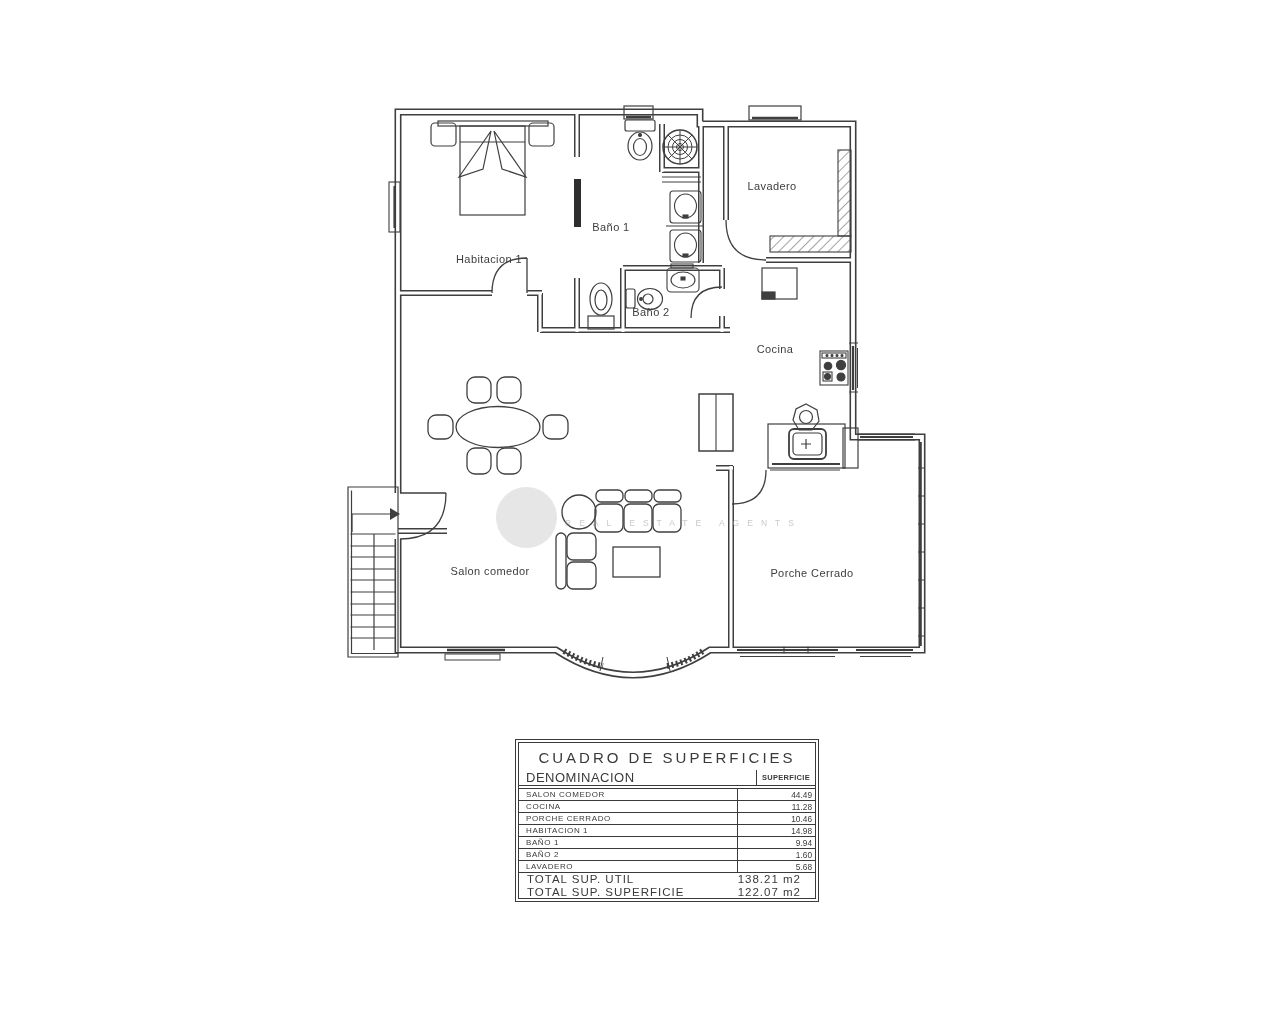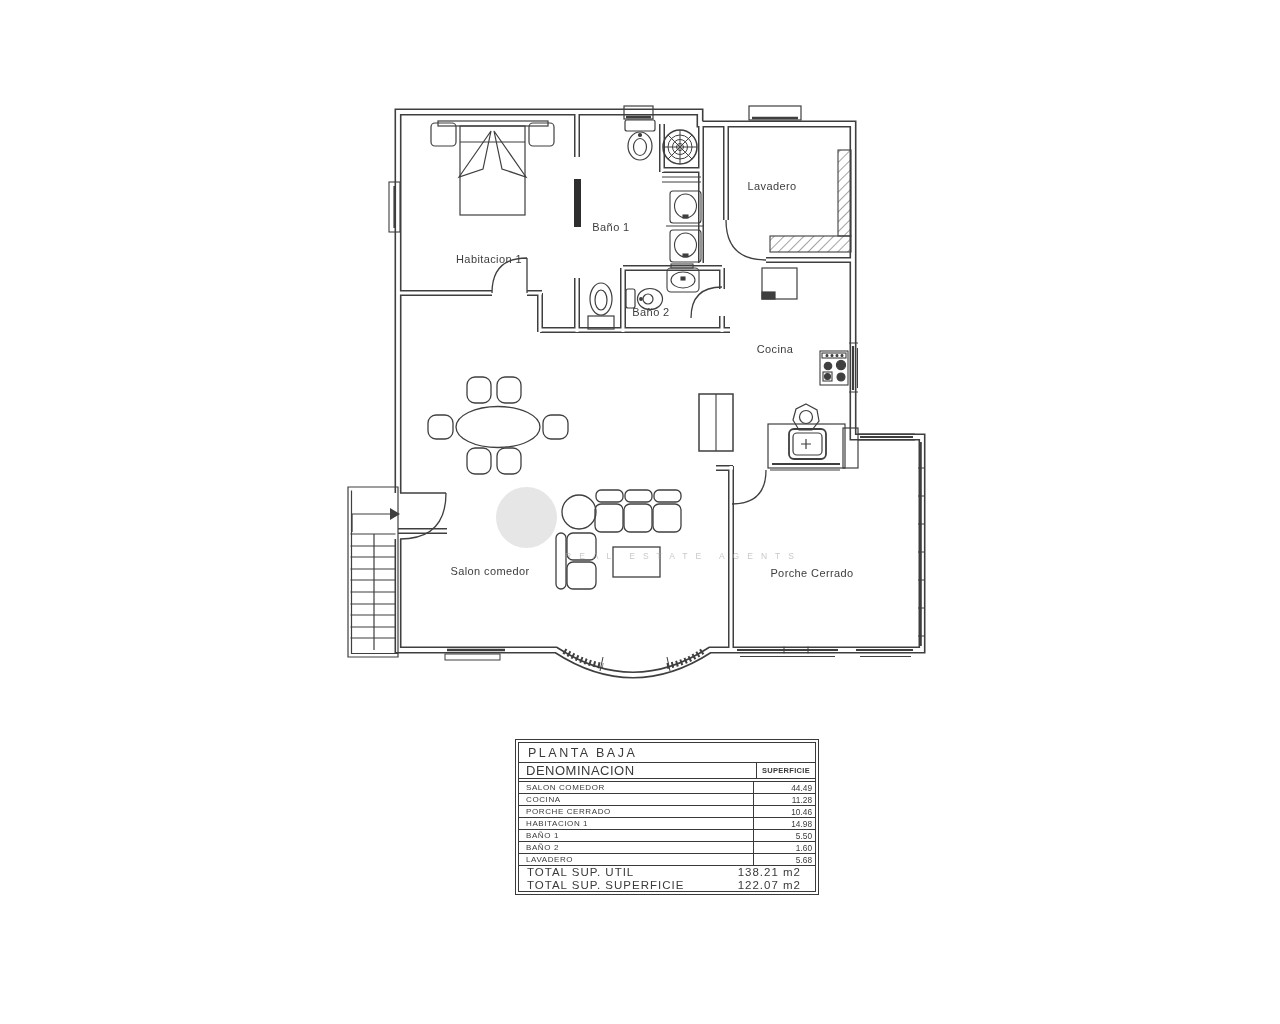--- a/index.html
+++ b/index.html
@@ -7,38 +7,38 @@
          font-family:"Liberation Sans", sans-serif;}
   svg{position:absolute;left:0;top:0;}
   .room-label{position:absolute;transform:translate(-50%,-50%);font-size:11px;color:#3d3d3d;
               white-space:nowrap;letter-spacing:.4px;}
   
   .wm-circle{position:absolute;left:496px;top:487px;width:61px;height:61px;border-radius:50%;
              background:rgba(195,195,195,.42);}
   .wm-text{position:absolute;left:497px;top:498px;font-size:26px;font-weight:700;
            color:rgba(168,168,168,.45);text-shadow:1px 1px 0 rgba(255,255,255,.8);
            letter-spacing:1px;white-space:nowrap;}
-  .wm-tag{position:absolute;left:565px;top:551px;font-size:8.5px;letter-spacing:8px;
+  .wm-tag{position:absolute;left:565px;top:518px;font-size:8.5px;letter-spacing:8px;
           color:rgba(165,165,165,.6);white-space:nowrap;}
   
   .surf{position:absolute;left:515px;top:739px;width:302px;border:1.5px solid #3a3a3a;
         color:#3a3a3a;background:#fff;}
   .surf-inner{margin:2px;border:1px solid #3a3a3a;}
   .surf-title{height:27px;line-height:29px;text-align:center;font-size:15px;letter-spacing:3px;}
   .surf-sub{height:19px;line-height:20px;padding-left:9px;font-size:12.5px;letter-spacing:2.5px;
             border-bottom:1px solid #3a3a3a;}
   .surf-head{display:flex;height:15px;}
   .surf-head .hname{flex:1;padding-left:7px;font-size:13px;letter-spacing:.5px;display:flex;align-items:center;}
   .surf-head .hval{width:58px;border-left:1px solid #3a3a3a;font-size:7.5px;display:flex;
                    align-items:center;justify-content:center;letter-spacing:.3px;font-weight:bold;}
   .dbl{height:2px;border-top:1px solid #3a3a3a;border-bottom:1px solid #3a3a3a;}
   .trow{display:flex;height:11px;border-bottom:1px solid #3a3a3a;}
   .tname{flex:1;padding-left:7px;font-size:8px;letter-spacing:.6px;display:flex;align-items:center;}
   .tval{width:58px;border-left:1px solid #3a3a3a;font-size:8.3px;display:flex;align-items:center;
-        justify-content:flex-end;padding-right:3px;}
+        justify-content:flex-end;padding-right:3px;padding-left:16px;}
   .totrow{display:flex;height:12.5px;align-items:center;font-size:11.5px;letter-spacing:1px;
           justify-content:space-between;padding:0 14px 0 8px;}
   .totrow:first-of-type{margin-top:1px;}
 </style>
 </head>
 <body>
 
 <div id="stage">
 
   <svg width="1280" height="1024" viewBox="0 0 1280 1024">
@@ -262,21 +262,21 @@
   <div class="room-label" style="left:772px;top:186px">Lavadero</div>
   <div class="room-label" style="left:775px;top:349px">Cocina</div>
   <div class="room-label" style="left:490px;top:571px">Salon comedor</div>
   <div class="room-label" style="left:812px;top:573px">Porche Cerrado</div>
 
   <div class="wm-circle"></div>
   <div class="wm-tag">REAL ESTATE AGENTS</div>
 
   <div class="surf">
     <div class="surf-inner">
-      <div class="surf-sub">PLANTA BAJA</div>
+      <div class="surf-title">CUADRO DE SUPERFICIES</div>
       <div class="surf-head">
         <div class="hname">DENOMINACION</div>
         <div class="hval">SUPERFICIE</div>
       </div>
       <div class="dbl"></div>
 
       <div class="trow">
         <div class="tname">SALON COMEDOR</div>
         <div class="tval">44.49</div>
       </div>
@@ -287,21 +287,21 @@
       <div class="trow">
         <div class="tname">PORCHE CERRADO</div>
         <div class="tval">10.46</div>
       </div>
       <div class="trow">
         <div class="tname">HABITACION 1</div>
         <div class="tval">14.98</div>
       </div>
       <div class="trow">
         <div class="tname">BAÑO 1</div>
-        <div class="tval">5.50</div>
+        <div class="tval">9.94</div>
       </div>
       <div class="trow">
         <div class="tname">BAÑO 2</div>
         <div class="tval">1.60</div>
       </div>
       <div class="trow">
         <div class="tname">LAVADERO</div>
         <div class="tval">5.68</div>
       </div>
 

